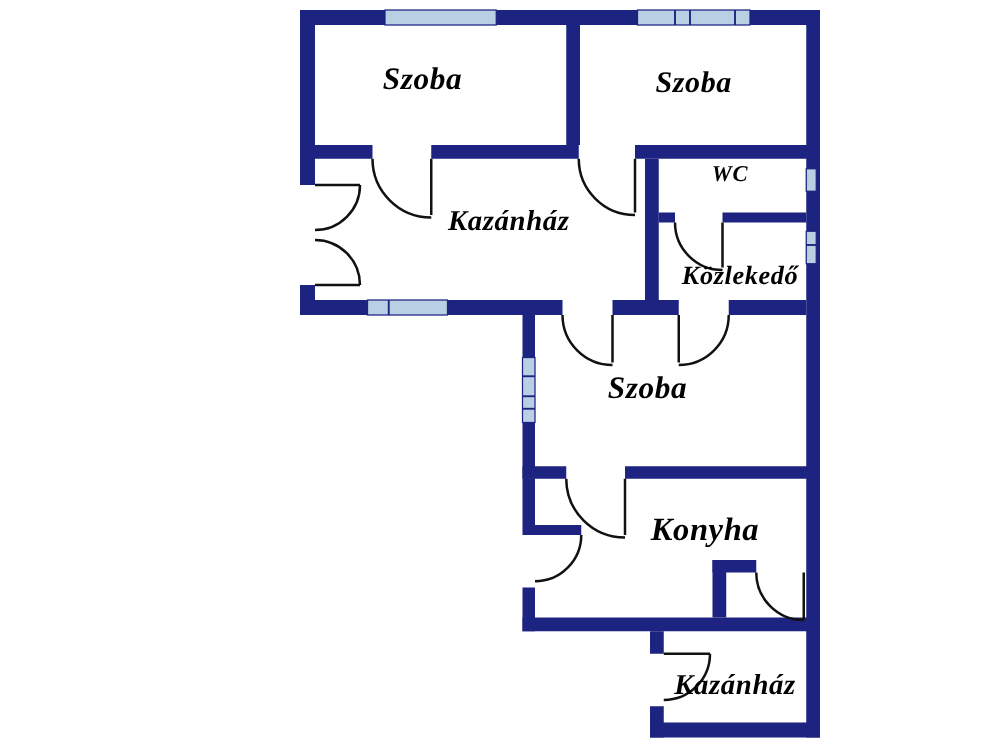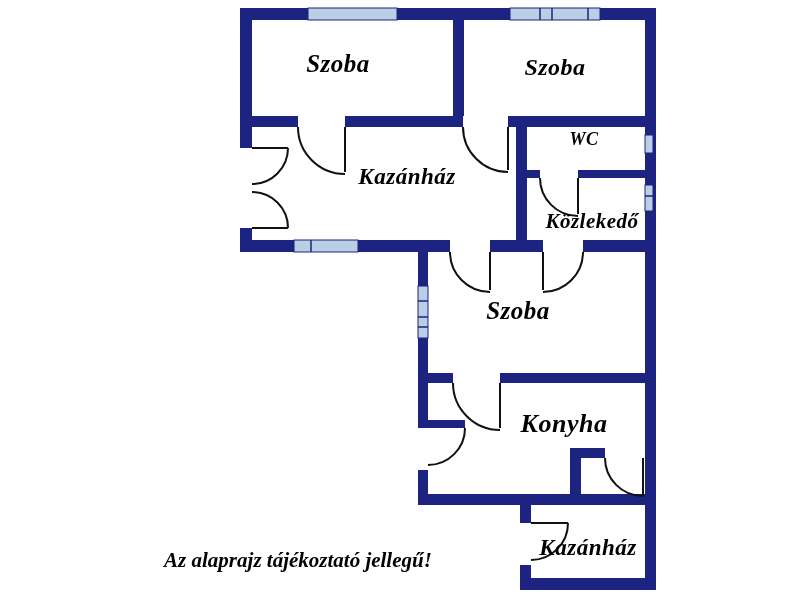--- a/index.html
+++ b/index.html
@@ -159,15 +159,14 @@
   <div class="room-label" style="left:407px;top:177px;font-size:23px;">Kazánház</div>
 
   <div class="room-label" style="left:592px;top:221px;font-size:21px;">Közlekedő</div>
 
   <div class="room-label" style="left:518px;top:311px;font-size:25px;">Szoba</div>
 
   <div class="room-label" style="left:564px;top:424px;font-size:26px;">Konyha</div>
 
   <div class="room-label" style="left:588px;top:548px;font-size:23px;">Kazánház</div>
 
-  <div class="disclaimer" style="left:298px;top:560px;font-size:21px;">Az alaprajz tájékoztató jellegű!</div>
 
 </div>
 
 </body></html>

